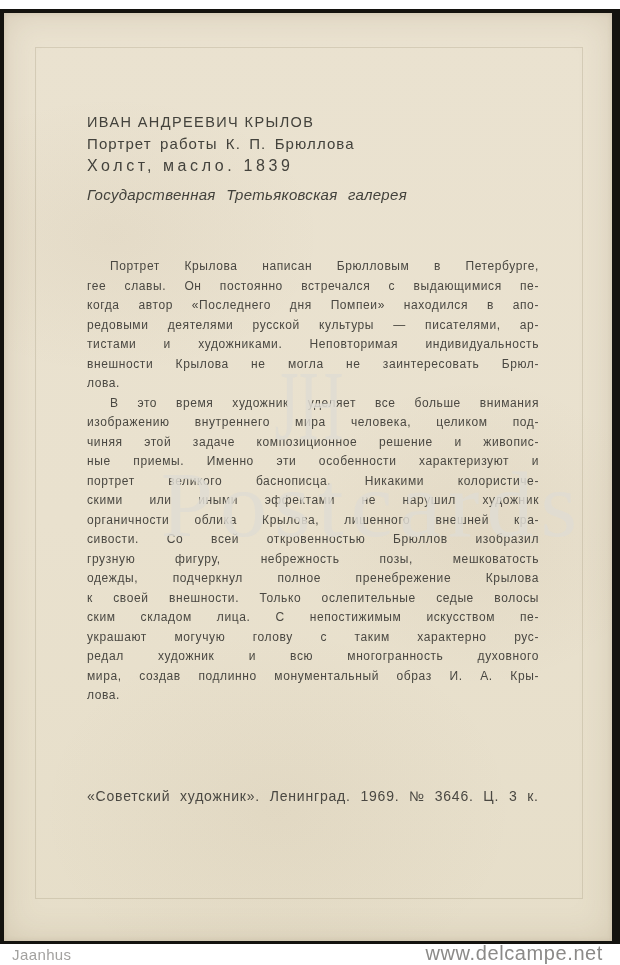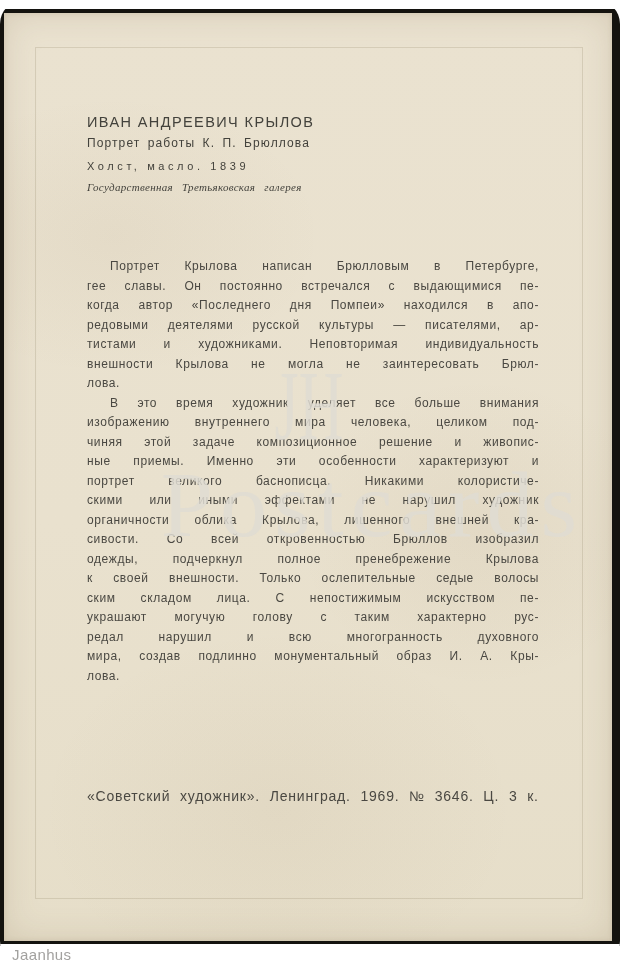--- a/index.html
+++ b/index.html
@@ -1,18 +1,18 @@
 <!DOCTYPE html>
 <html><head>
 <meta charset="utf-8">
 <style>
   html,body { margin:0; padding:0; background:#ffffff; }
   .page {
     position:relative; width:620px; height:965px; background:#ffffff;
-    overflow:hidden; font-family:"Liberation Sans", sans-serif;border-radius:24px;
+    overflow:hidden; font-family:"Liberation Sans", sans-serif;
   }
   
   .card {
     position:absolute; left:0; top:9px; width:620px; height:937px;
     background:#14130f;
   }
   .paper {
     position:absolute; left:4px; top:4px; width:608px; height:928px;
     background:
       radial-gradient(ellipse 300px 200px at 18% 24%, rgba(125,95,55,0.05), rgba(0,0,0,0) 70%),
@@ -22,24 +22,24 @@
     box-shadow: inset 0 0 34px rgba(130,105,70,0.18), inset 0 0 5px rgba(110,90,60,0.15);
     overflow:hidden;
   }
   
   .emboss {
     position:absolute; left:31px; top:34px; right:29px; bottom:42px;
     border:1px solid rgba(158,146,118,0.28);
   }
   .caption { position:absolute; left:83px; top:100px; color:#43423c; }
   .t-title    { font-size:14.5px; line-height:19px; letter-spacing:1.4px; }
-  .t-author   { font-size:12px; line-height:23px; letter-spacing:1.1px; word-spacing:3px; }
-  .t-medium   { font-size:11px; line-height:22px; letter-spacing:3.6px; }
-  .t-gallery  { font-family:Liberation Serif, serif; font-style:italic;
-                font-size:11px; line-height:20px; letter-spacing:0.3px; word-spacing:6px; }
+  .t-author   { font-size:15px; line-height:23px; letter-spacing:1.1px; word-spacing:3px; }
+  .t-medium   { font-size:16px; line-height:22px; letter-spacing:3.6px; }
+  .t-gallery  { font-family:Liberation Sans, sans-serif; font-style:italic;
+                font-size:15px; line-height:20px; letter-spacing:0.3px; word-spacing:6px;margin-top:8px; }
   .body {
     position:absolute; left:83px; top:244px; width:452px;
     font-size:12px; line-height:19.5px; color:#4a4842;
     letter-spacing:0.6px; word-spacing:2.5px;
   }
   .tline { text-align:justify; text-align-last:justify; white-space:normal; }
   .tline.first { text-indent:23px; }
   .tline.plast { text-align-last:left; }
   .imprint {
     position:absolute; left:83px; top:775px; width:452px;
@@ -98,36 +98,38 @@
           <div class="tline">внешности Крылова не могла не заинтересовать Брюл-</div>
           <div class="tline plast">лова.</div>
           <div class="tline first">В это время художник уделяет все больше внимания</div>
           <div class="tline">изображению внутреннего мира человека, целиком под-</div>
           <div class="tline">чиняя этой задаче композиционное решение и живопис-</div>
           <div class="tline">ные приемы. Именно эти особенности характеризуют и</div>
           <div class="tline">портрет великого баснописца. Никакими колористиче-</div>
           <div class="tline">скими или иными эффектами не нарушил художник</div>
           <div class="tline">органичности облика Крылова, лишенного внешней кра-</div>
           <div class="tline">сивости. Со всей откровенностью Брюллов изобразил</div>
+          <div class="tline">грузную фигуру, небрежность позы, мешковатость</div>
           <div class="tline">одежды, подчеркнул полное пренебрежение Крылова</div>
           <div class="tline">к своей внешности. Только ослепительные седые волосы</div>
           <div class="tline">ским складом лица. С непостижимым искусством пе-</div>
           <div class="tline">украшают могучую голову с таким характерно рус-</div>
-          <div class="tline">редал нарушил и всю многогранность духовного</div>
+          <div class="tline">редал художник и всю многогранность духовного</div>
           <div class="tline">мира, создав подлинно монументальный образ И. А. Кры-</div>
           <div class="tline plast">лова.</div>
         </div>
 
       <div class="imprint">«Советский художник». Ленинград. 1969. № 3646. Ц. 3 к.</div>
 
       <div class="wm">
         <div class="wm-initials">JH</div>
         <div class="wm-word">Postcards</div>
       </div>
 
     </div>
   </div>
 
   <div class="footer">
     <span class="seller">Jaanhus</span>
+    <span class="site">www.delcampe.net</span>
   </div>
 
 </div>
 
 </body></html>

